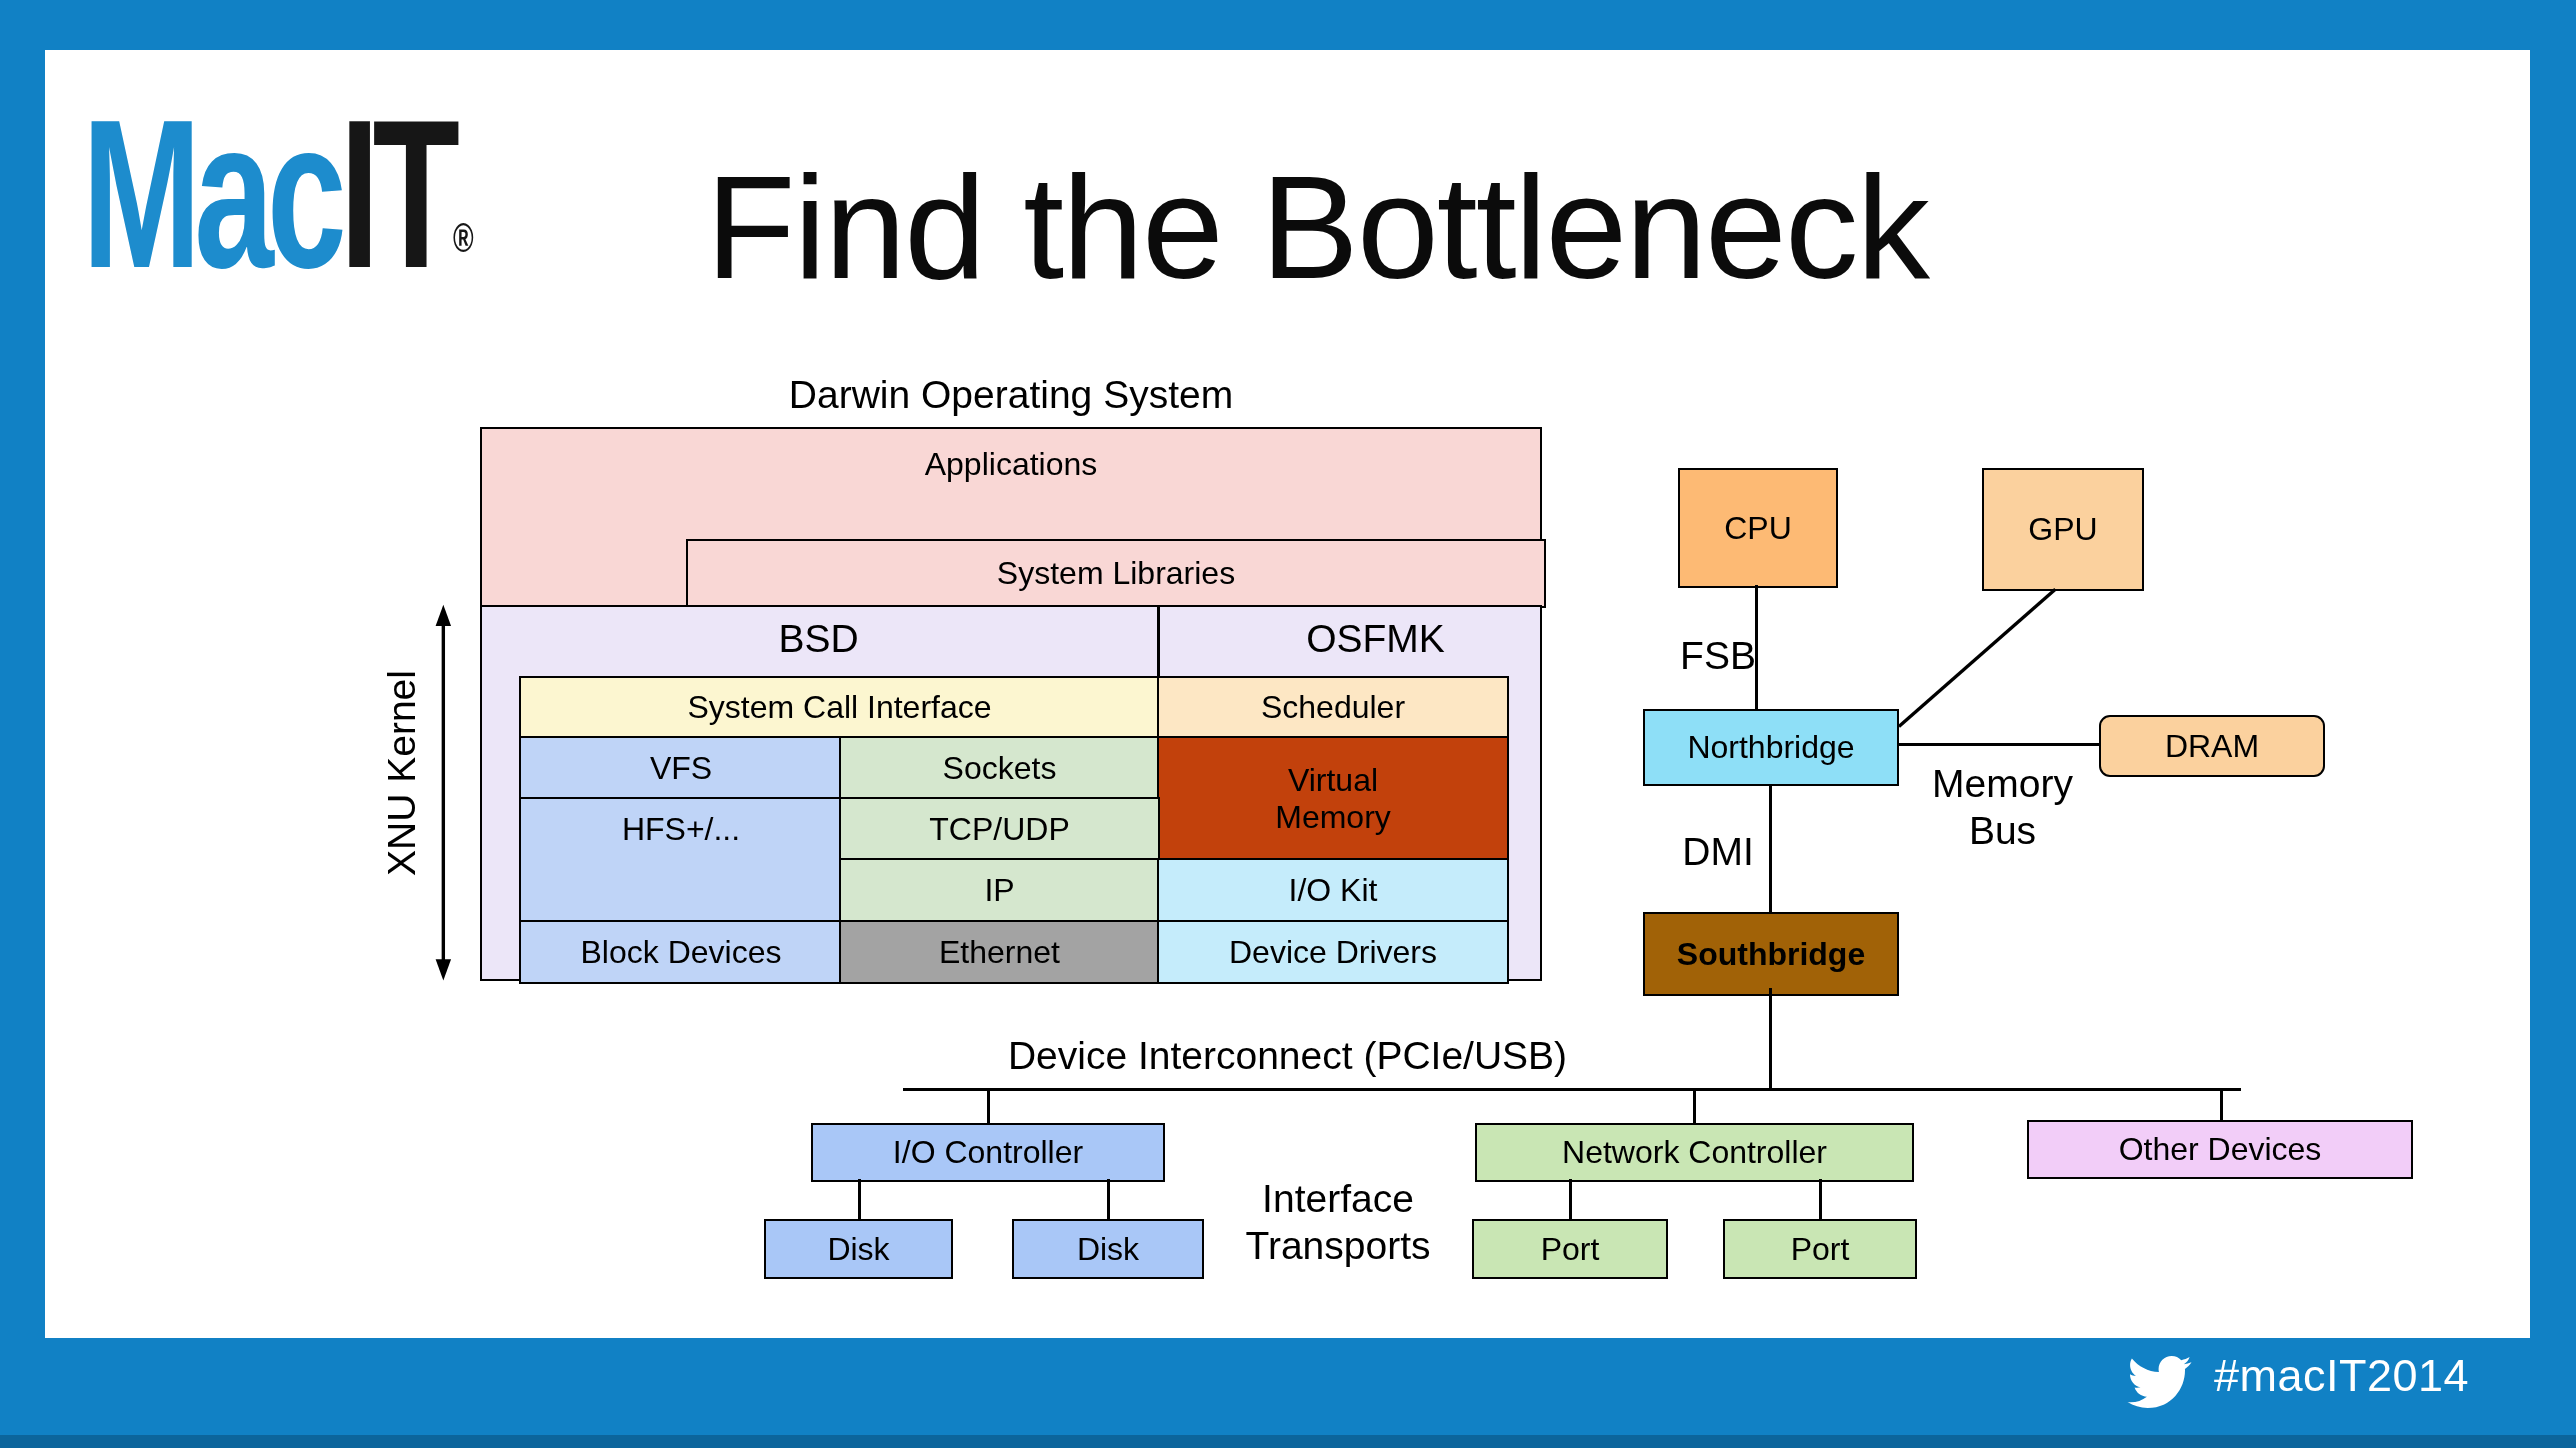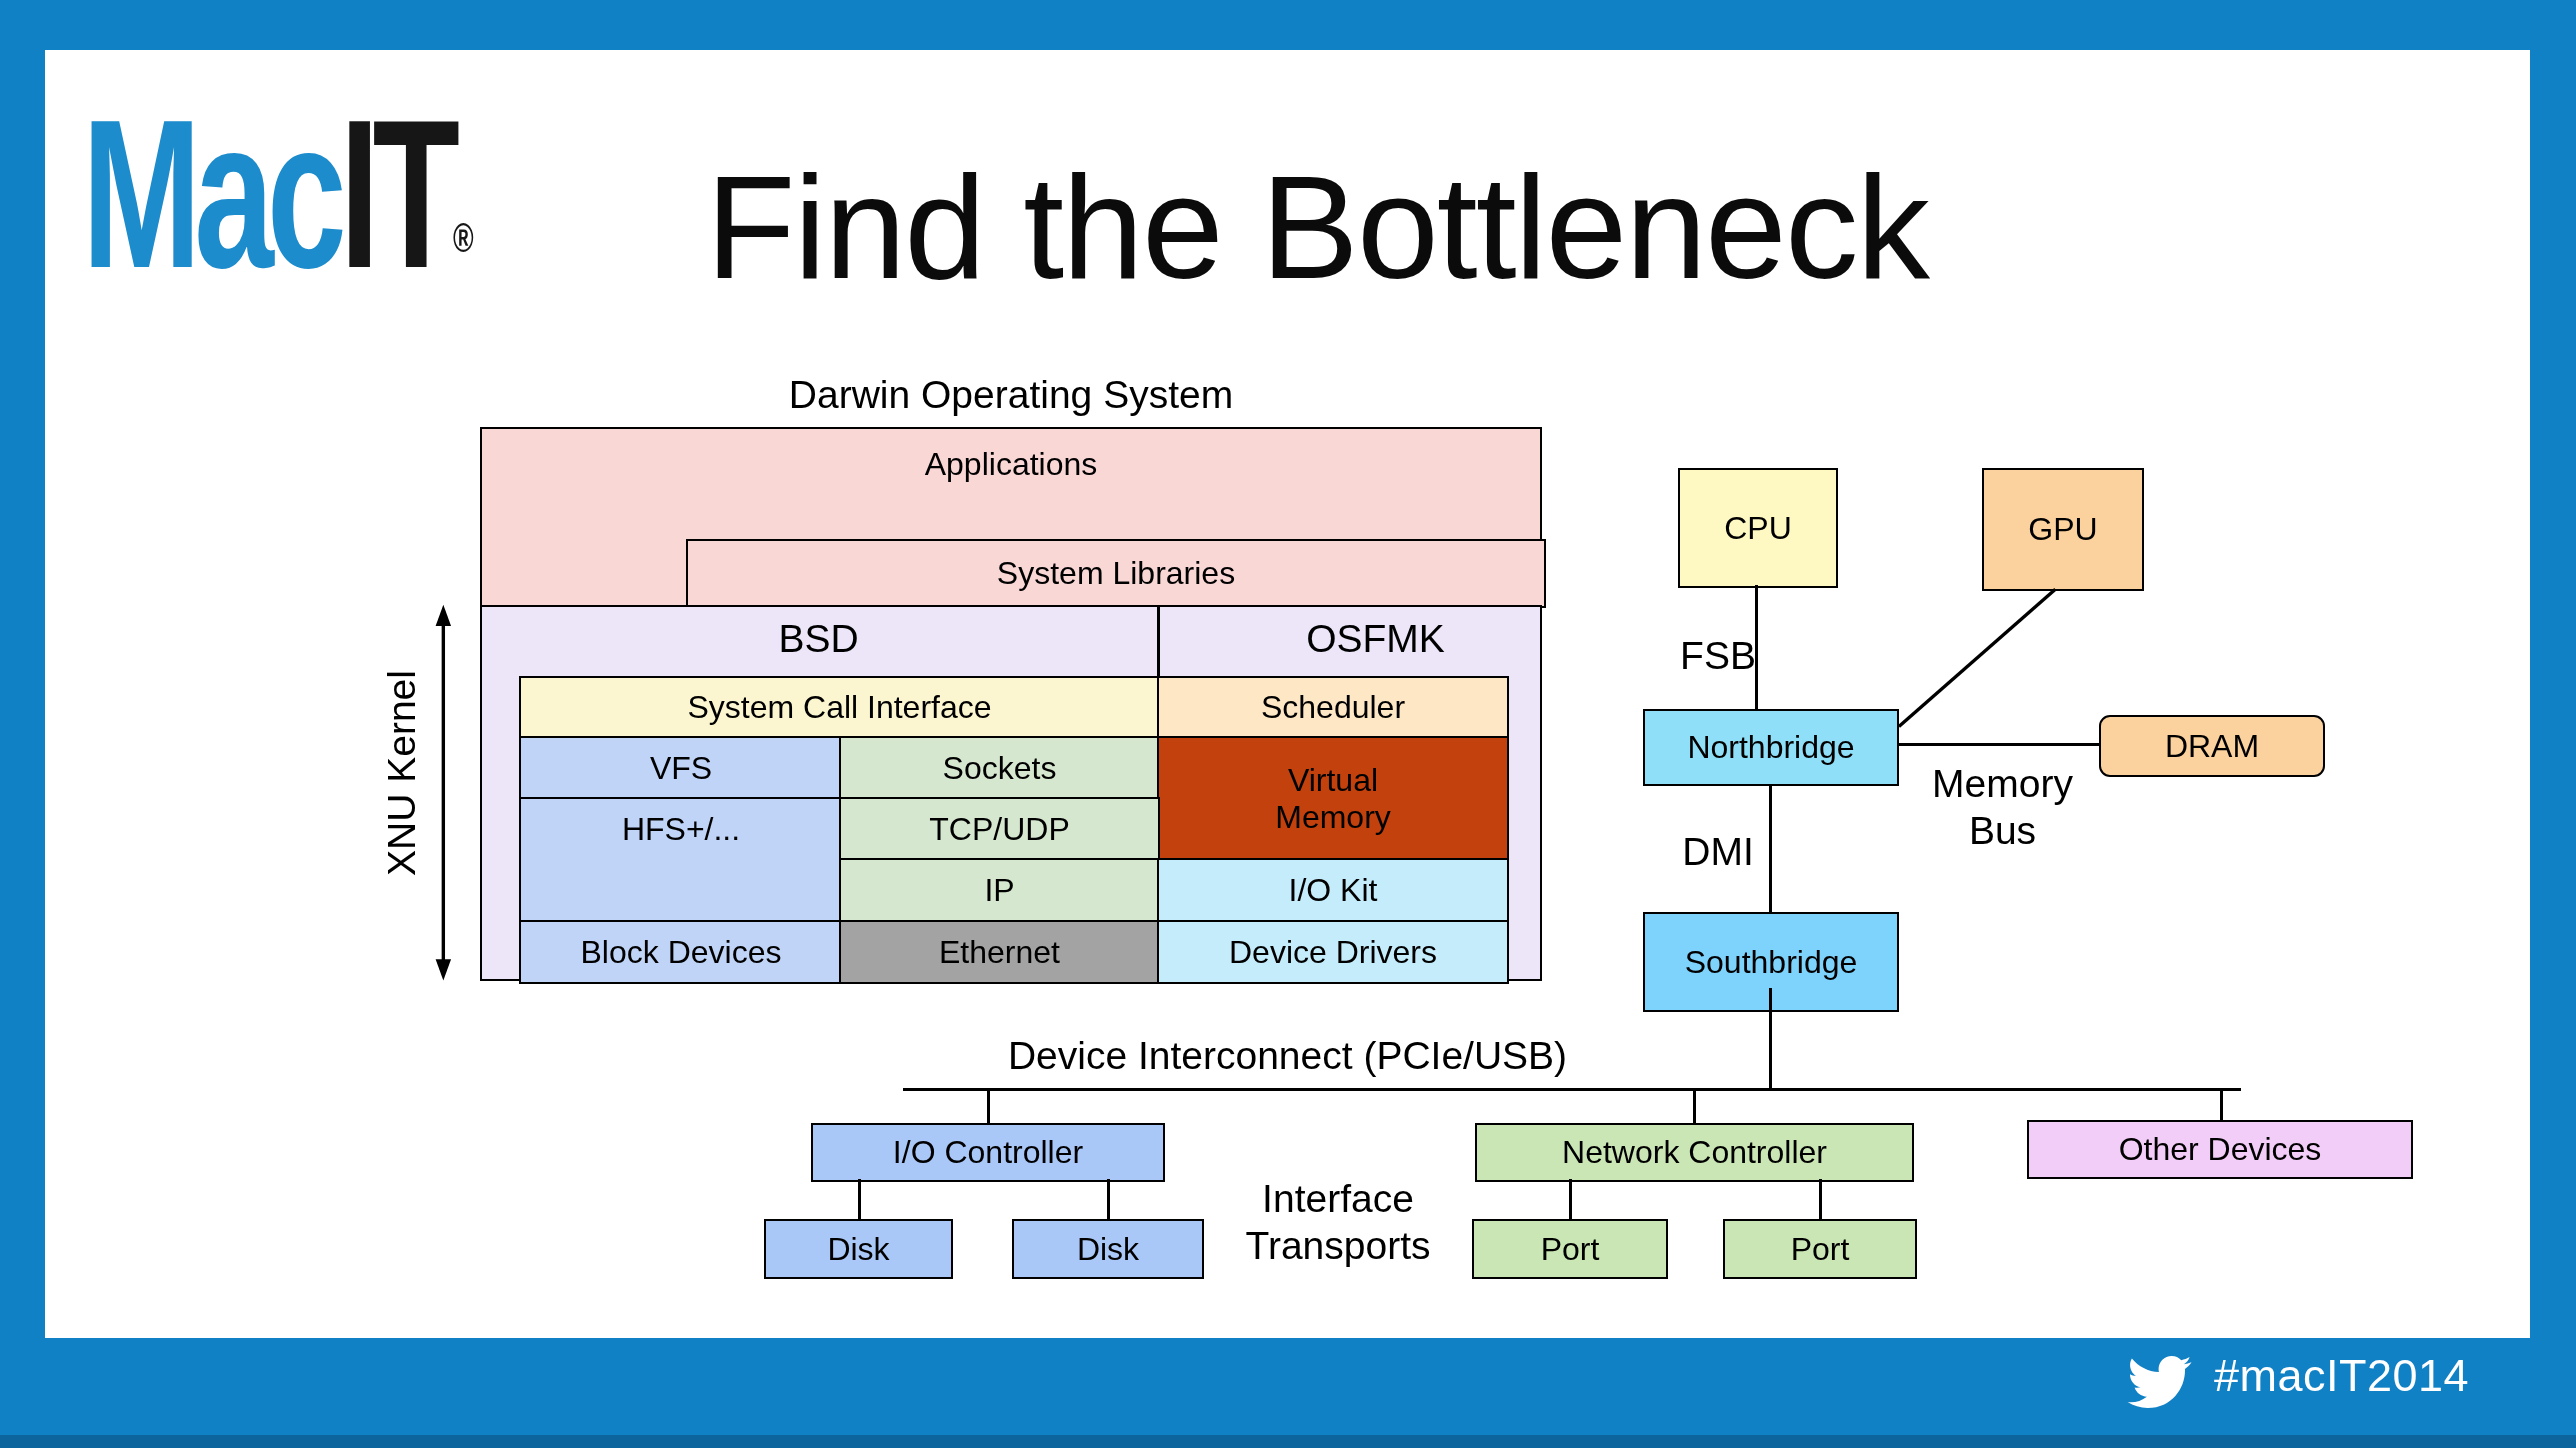--- a/index.html
+++ b/index.html
@@ -116,33 +116,33 @@
   </div>
   <div class="box" style="left: 839px; top: 920px; width: 321px; height: 64px; background: #a3a3a3;">
     <span>Ethernet</span>
   </div>
   <div class="box" style="left: 1157px; top: 920px; width: 352px; height: 64px; background: rgb(197, 236, 251);">
     <span>Device Drivers</span>
   </div>
 
   <div class="xnu">XNU Kernel</div>
 
-  <div class="box" style="left: 1678px; top: 468px; width: 160px; height: 120px; background: #fef9c3;">
+  <div class="box" style="left: 1678px; top: 468px; width: 160px; height: 120px; background: #fdba74;">
     <span>CPU</span>
   </div>
   <div class="box" style="left: 1982px; top: 468px; width: 162px; height: 123px; background: rgb(251, 209, 158);">
     <span>GPU</span>
   </div>
   <div class="box" style="left: 1643px; top: 709px; width: 256px; height: 77px; background: rgb(142, 223, 247);">
     <span>Northbridge</span>
   </div>
   <div class="box" style="left: 2099px; top: 715px; width: 226px; height: 62px; background: rgb(251, 209, 158); border-radius: 11px;">
     <span>DRAM</span>
   </div>
-  <div class="box" style="left: 1643px; top: 912px; width: 256px; height: 100px; background: #7dd3fc;">
+  <div class="box" style="left: 1643px; top: 912px; width: 256px; height: 84px; background: #a16207; font-weight: bold;">
     <span>Southbridge</span>
   </div>
 
   <div class="line" style="left:1755px;top:585px;width:2.9px;height:126px;"></div>
   <div class="line" style="left:1769px;top:784px;width:2.9px;height:129px;"></div>
   <div class="line" style="left:1769px;top:988px;width:2.9px;height:101px;"></div>
   <div class="line" style="left:1897px;top:743px;width:204px;height:2.9px;"></div>
 
   <div class="lbl" style="left:1665px;top:633px;width:106px;">FSB</div>
   <div class="lbl" style="left:1665px;top:829px;width:106px;">DMI</div>

